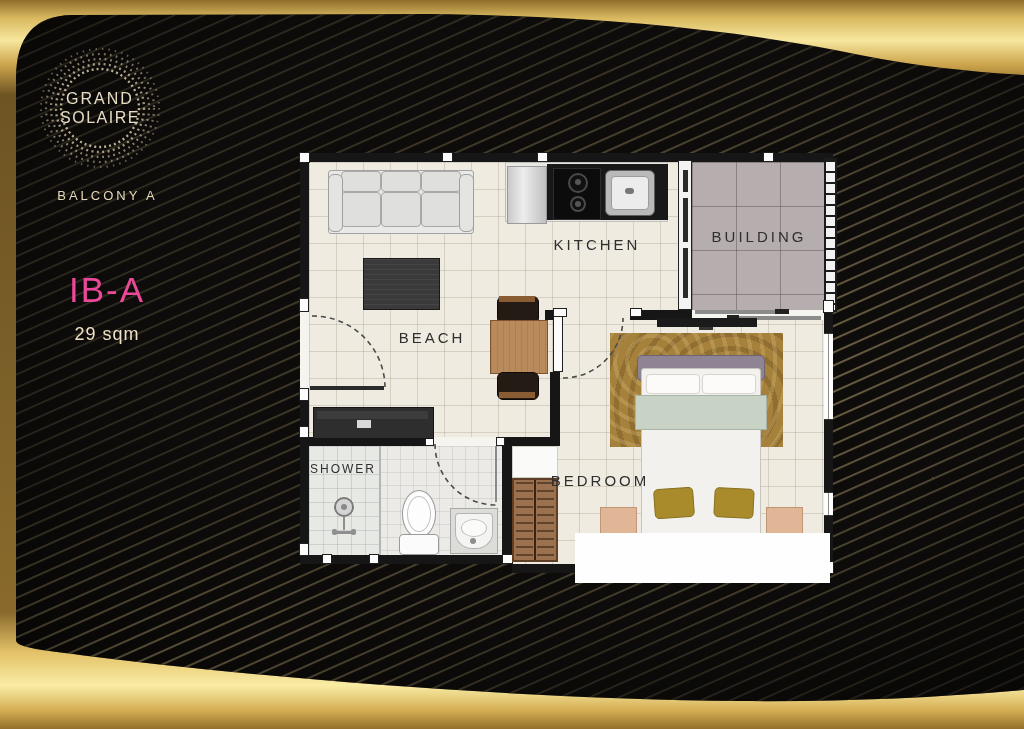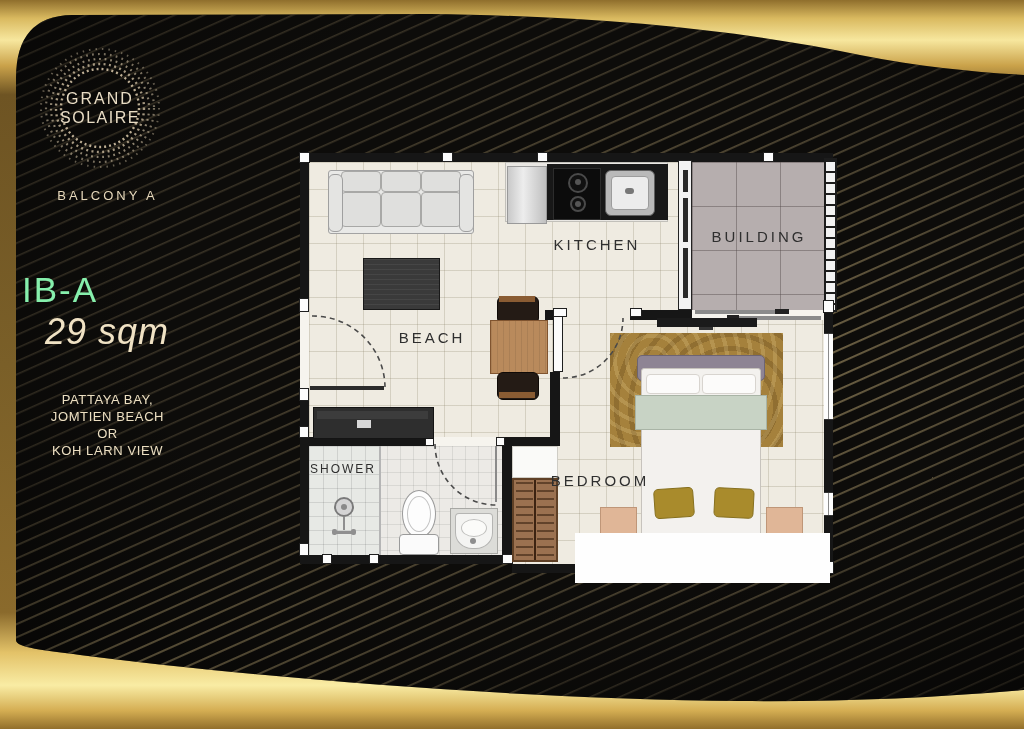--- a/index.html
+++ b/index.html
@@ -1,21 +1,21 @@
 <!DOCTYPE html>
 <html><head>
 <meta charset="utf-8">
 <style>
   html,body{margin:0;padding:0;background:#000;}
   #canvas{position:relative;width:1024px;height:729px;overflow:hidden;background:#0d0c0a;
           font-family:"Liberation Sans",sans-serif;}
   .abs{position:absolute;}
   #building-a{left:30px;top:188px;width:155px;text-align:center;font-size:13px;letter-spacing:3px;color:#e6d8bb;}
-  #unit-code{left:22px;top:270px;width:170px;font-size:35px;letter-spacing:2px;color:#86efac;}
-  #unit-area{left:22px;top:311px;width:170px;text-align:center;font-size:36px;letter-spacing:1px;color:#f0e2c4;font-style:italic;}
+  #unit-code{left:22px;top:270px;width:170px;text-align:center;font-size:35px;letter-spacing:2px;color:#ec4899;}
+  #unit-area{left:22px;top:324px;width:170px;text-align:center;font-size:18px;letter-spacing:1px;color:#f0e2c4;}
   #view-block{left:15px;top:391px;width:185px;text-align:center;font-size:13px;line-height:17px;letter-spacing:.6px;color:#ecdfc2;}
   
   #plan{left:297px;top:150px;width:546px;height:428px;}
   .wall{background:#161616;}
   .post{background:#fcfcfc;border:1px solid #1f1f1f;box-sizing:border-box;}
   .gap{background:#f6f4ee;}
   .floor-main{background-color:#efebe1;
     background-image:linear-gradient(rgba(146,136,112,.28) 1px,transparent 1px),
                      linear-gradient(90deg,rgba(146,136,112,.28) 1px,transparent 1px);
     background-size:27px 27px;}
@@ -148,26 +148,20 @@
       <circle cx="62" cy="62" r="54" stroke-width="2.2" stroke-dasharray="1.8 4.2" opacity=".56"></circle>
       <circle cx="62" cy="62" r="59" stroke-width="2" stroke-dasharray="1.5 5" opacity=".45"></circle>
     </g>
     <text x="62" y="58" text-anchor="middle" font-family="Liberation Sans, sans-serif" font-size="16" letter-spacing="2" fill="#e8dcc4">GRAND</text>
     <text x="62" y="77" text-anchor="middle" font-family="Liberation Sans, sans-serif" font-size="16" letter-spacing="1.5" fill="#e8dcc4">SOLAIRE</text>
   </svg>
 
   <div class="abs" id="building-a">BALCONY A</div>
   <div class="abs" id="unit-code">IB-A</div>
   <div class="abs" id="unit-area">29 sqm</div>
-  <div class="abs" id="view-block">
-    <span>PATTAYA BAY,</span><br>
-    <span>JOMTIEN BEACH</span><br>
-    <span>OR</span><br>
-    <span>KOH LARN VIEW</span>
-  </div>
 
   <div class="abs" id="plan">
 
     <div class="abs floor-main" style="left:12px;top:12px;width:515px;height:402px;"></div>
     <div class="abs floor-balcony" style="left:395px;top:12px;width:132px;height:148px;"></div>
     <div class="abs floor-bath" style="left:12px;top:296px;width:193px;height:109px;"></div>
     <div class="abs floor-shower" style="left:12px;top:296px;width:71px;height:109px;"></div>
     <div class="abs shelf" style="left:215px;top:296px;width:46px;height:32px;"></div>
 
     <div class="abs wall" style="left:3px;top:3px;width:533px;height:9px;"></div>

